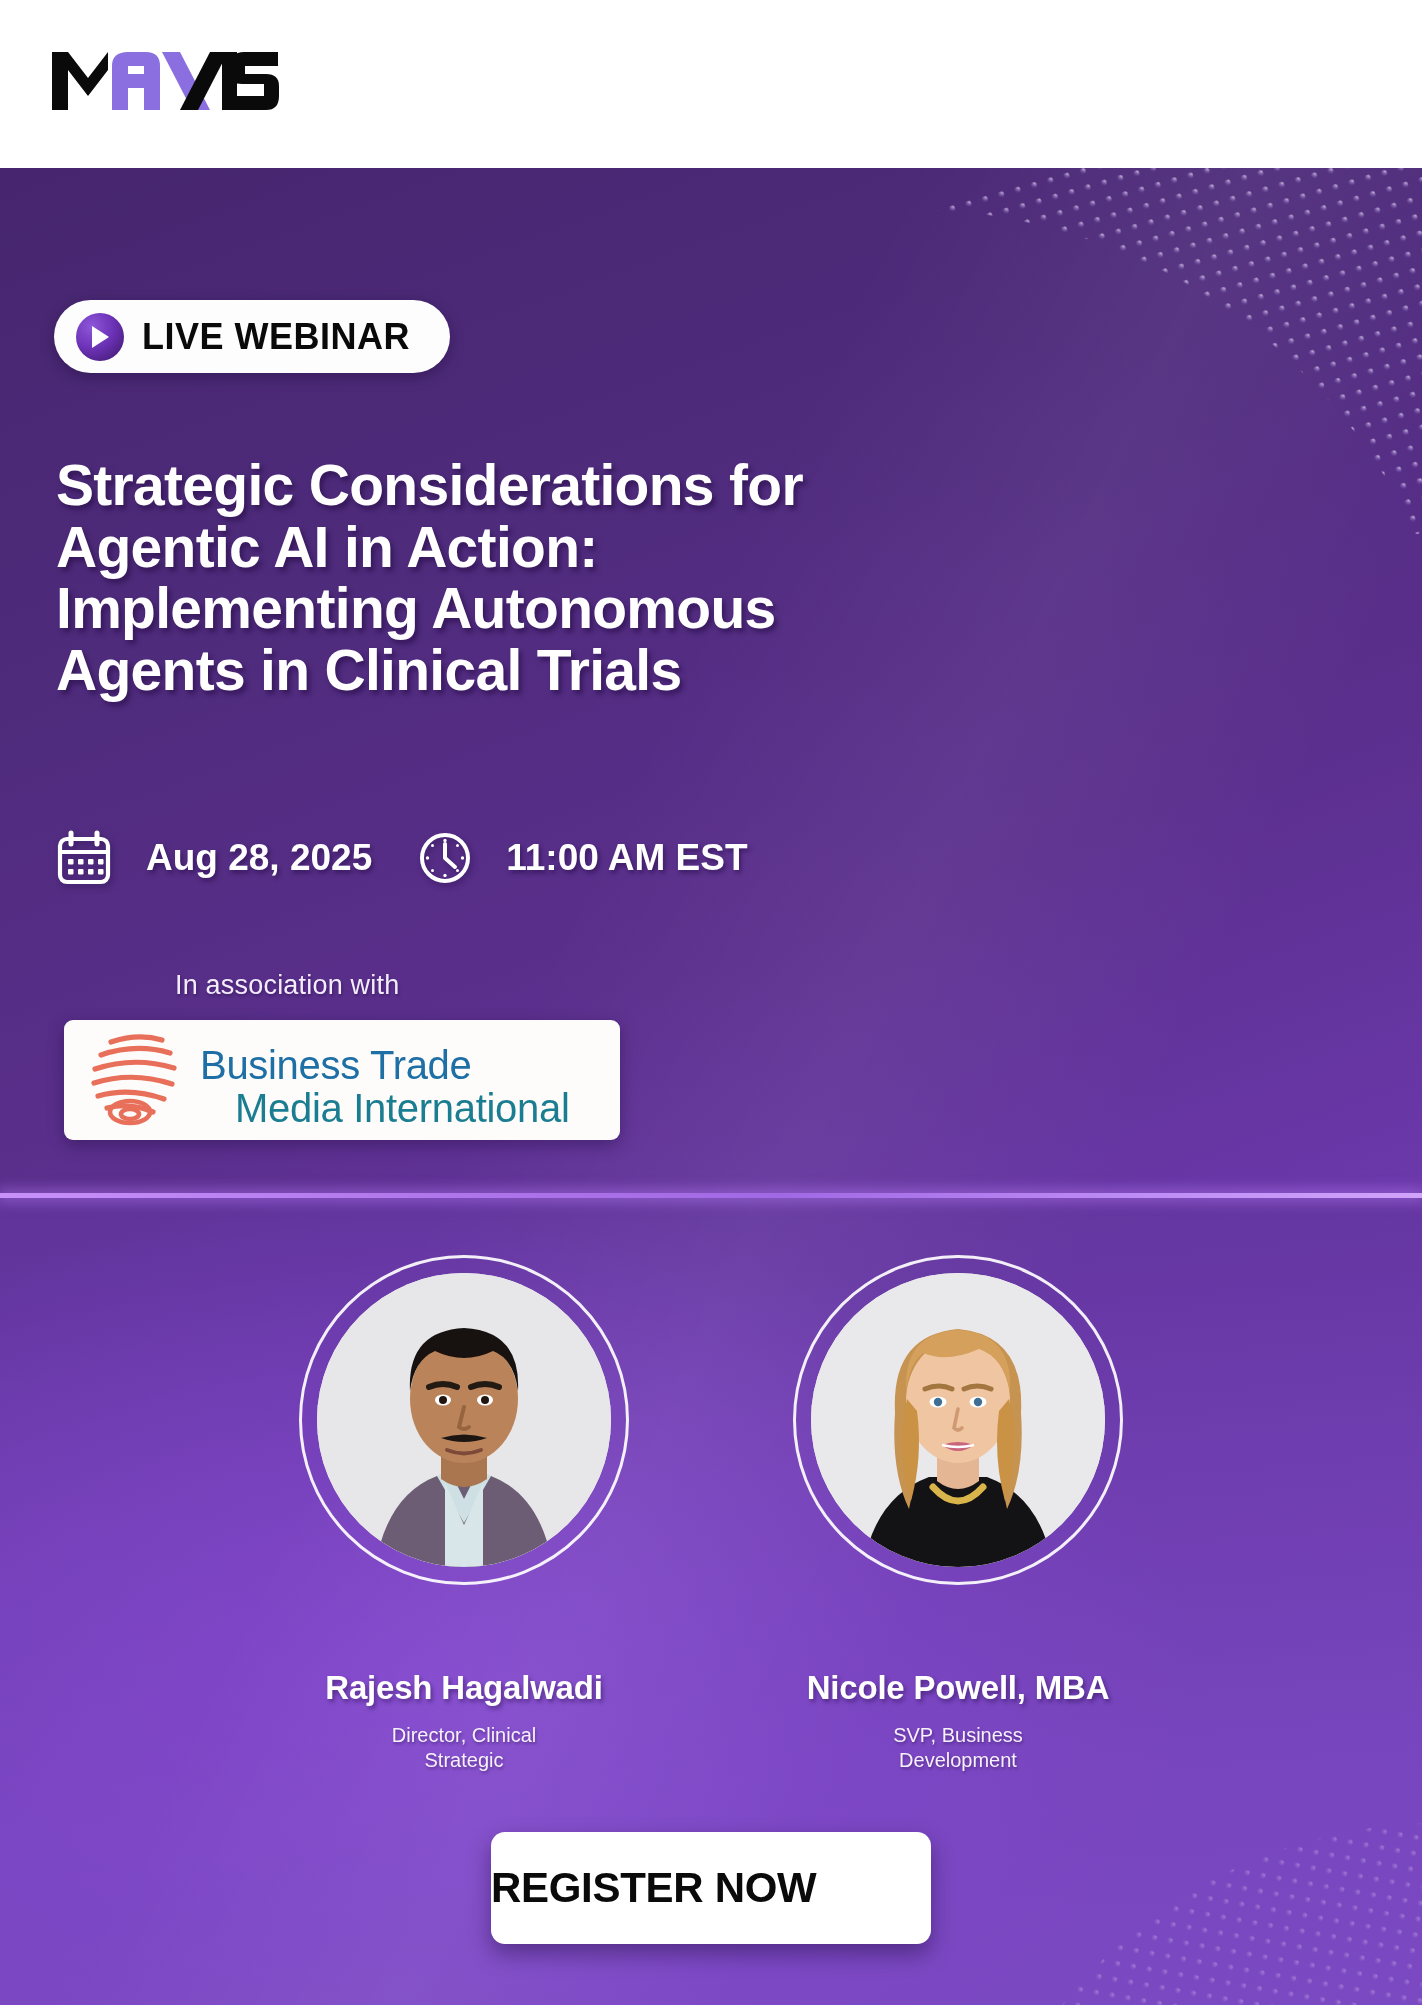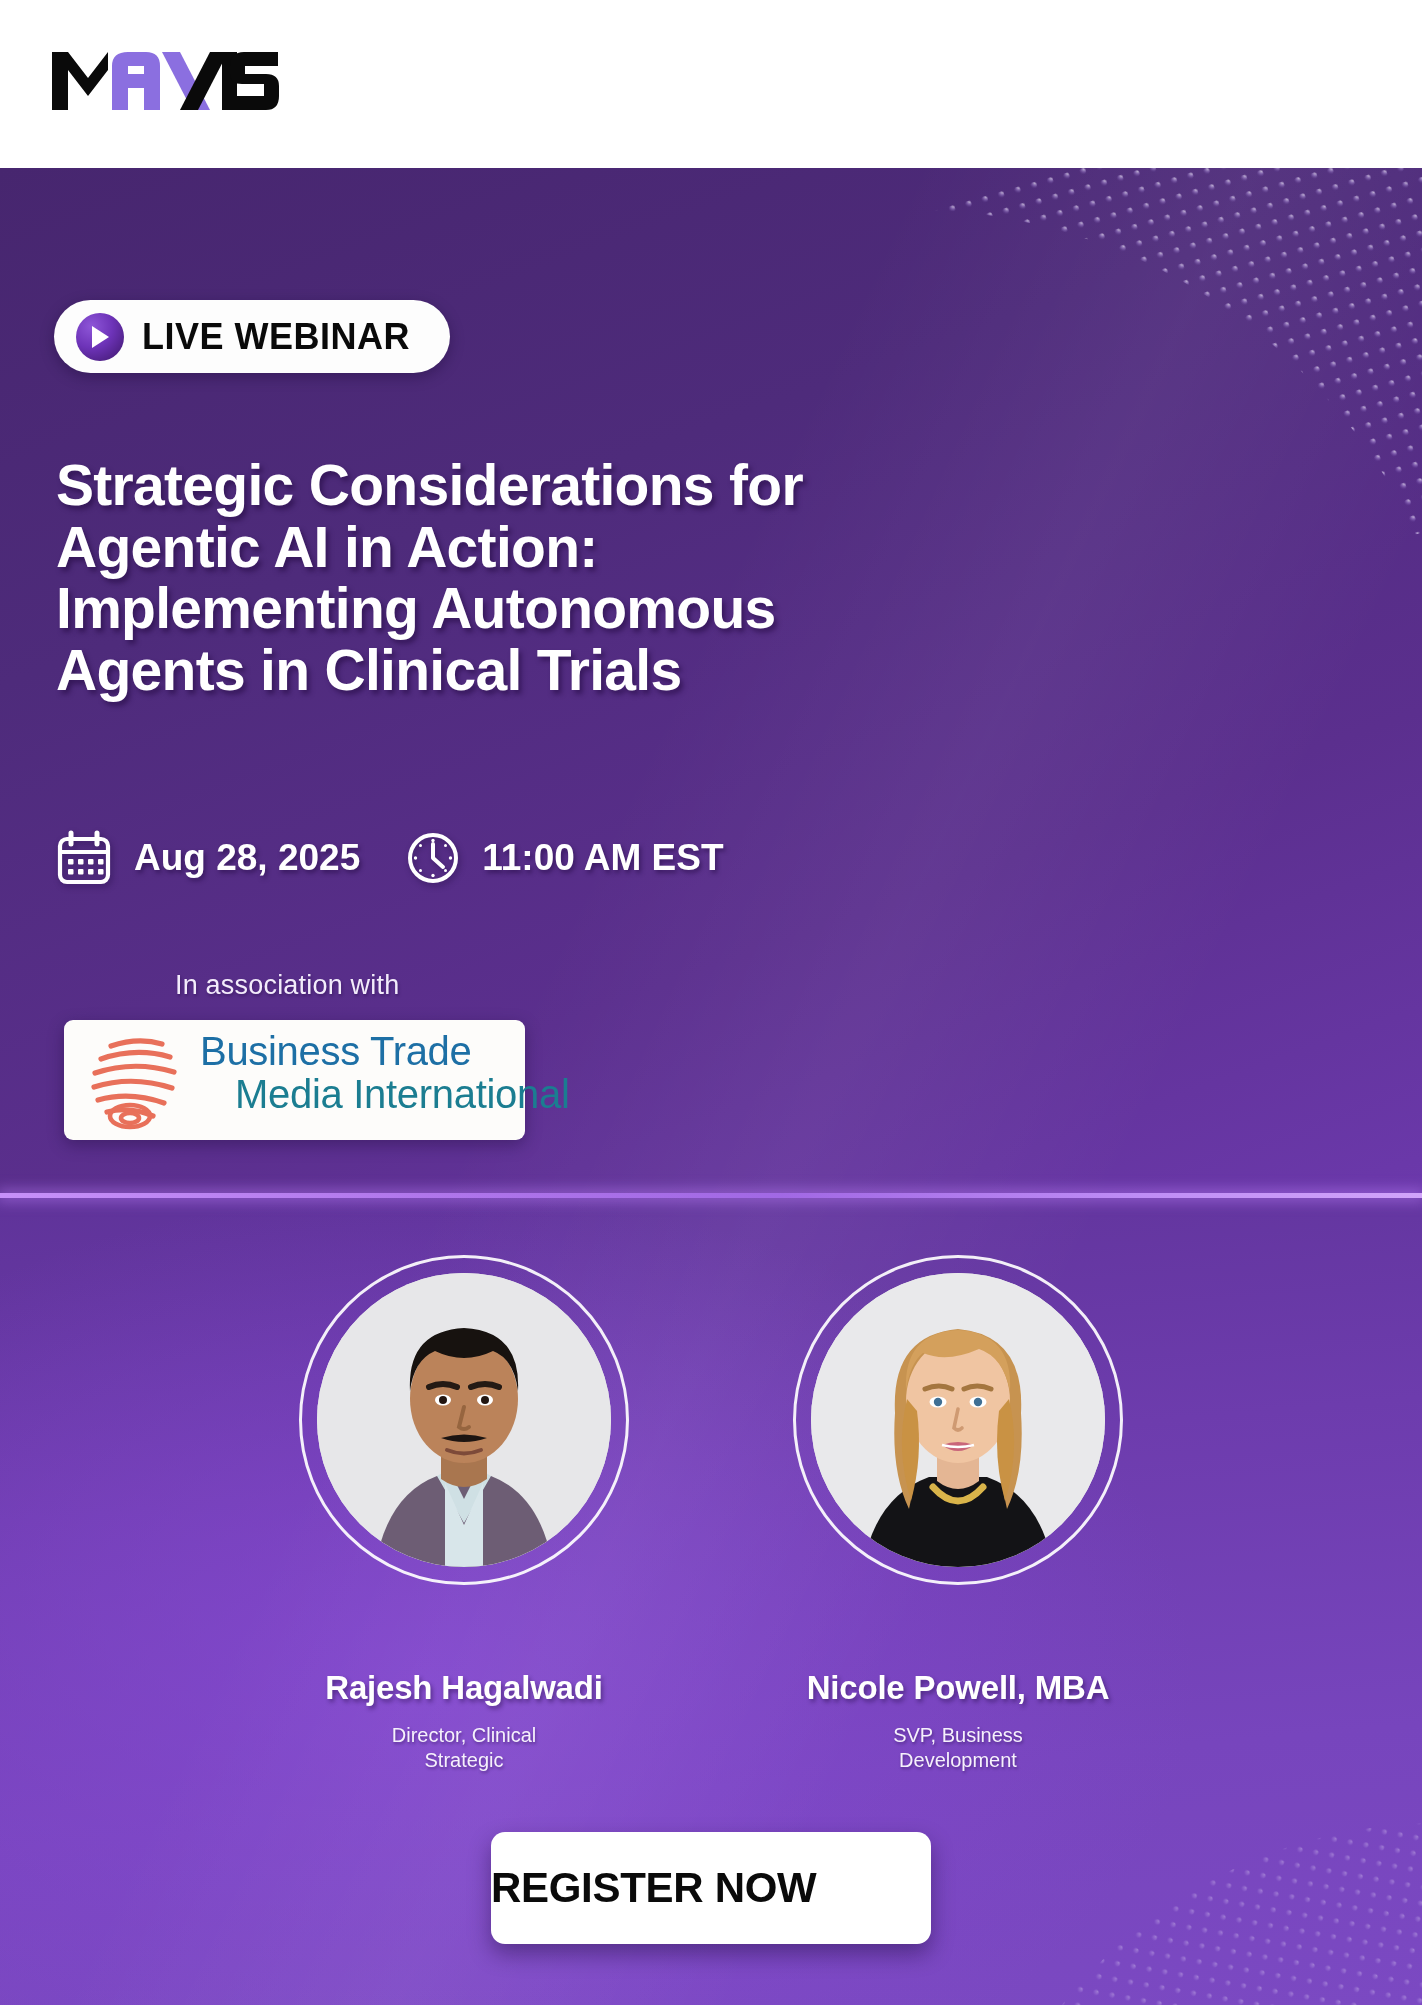--- a/index.html
+++ b/index.html
@@ -139,21 +139,21 @@
   }
   .title-line { display:block; }
 
   .meta {
     position:absolute;
     left:56px; top:830px;
     display:flex;
     align-items:center;
     gap:46px;
   }
-  .meta-item { display:flex; align-items:center; gap:22px; }
+  .meta-item { display:flex; align-items:center; gap:34px; }
   .meta-icon { flex:0 0 auto; filter:drop-shadow(2px 3px 3px rgba(32,8,62,.45)); }
   .meta-text {
     font-size:37px;
     font-weight:bold;
     color:#ffffff;
     white-space:nowrap;
     text-shadow:2px 3px 4px rgba(32,8,62,.5);
   }
 
   .assoc-label {
@@ -162,24 +162,24 @@
     font-size:27px;
     color:#f3ecfb;
     font-weight:normal;
     letter-spacing:.2px;
     text-shadow:1px 2px 3px rgba(32,8,62,.4);
   }
 
   .partner-card {
     position:absolute;
     left:64px; top:1020px;
-    width:461px; height:120px;
+    width:556px; height:120px;
     background:#fdfcfa;
     border-radius:9px;
-    display:flex; align-items:flex-start;
+    display:flex; align-items:flex-end;
     padding:10px 16px;
     gap:16px;
     box-shadow:0 5px 16px rgba(20,5,45,.35);
   }
   .partner-globe { flex:0 0 auto; }
   .partner-name { line-height:1.08; }
   .partner-l1 {
     font-size:40px;
     color:#1d6fa5;
     letter-spacing:-.3px;

